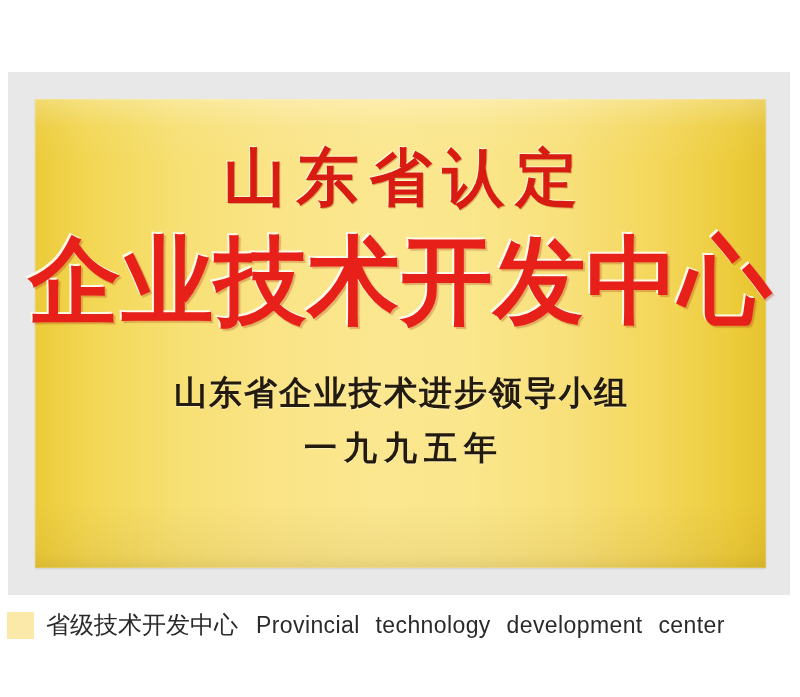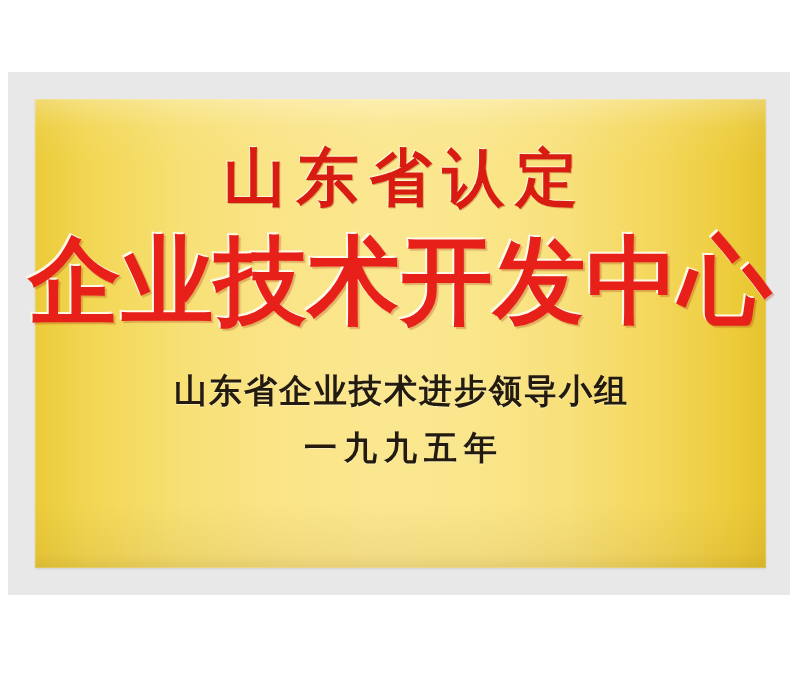--- a/index.html
+++ b/index.html
@@ -100,21 +100,21 @@
       -2px -2px 0 rgba(255,252,235,0.92),
       -1px -1px 0 rgba(255,252,235,0.92),
        2px  2px 1px rgba(160,40,10,0.28);
     white-space: nowrap;
     transform: scaleY(1.04);
     transform-origin: center top;
   }
 
   .line-issuer {
     margin-top: 52px;
-    font-family: Liberation Mono, monospace;
+    font-family: Liberation Serif, serif;
     font-weight: 700;
     font-size: 33px;
     line-height: 1.0;
     letter-spacing: 2px;
     text-indent: 2px;
     color: #231a10;
     text-shadow: 0 1px 0 rgba(255,250,220,0.55);
     white-space: nowrap;
   }
 
@@ -187,14 +187,19 @@
 
         <div class="line-issuer">山东省企业技术进步领导小组</div>
 
         <div class="line-year">一九九五年</div>
 
       </div>
     </div>
 
   </div>
 
+  <div class="caption">
+    <div class="caption-swatch"></div>
+    <div class="caption-cn">省级技术开发中心</div>
+    <div class="caption-en">Provincial  technology  development  center</div>
+  </div>
 
 </div>
 
 </body></html>

